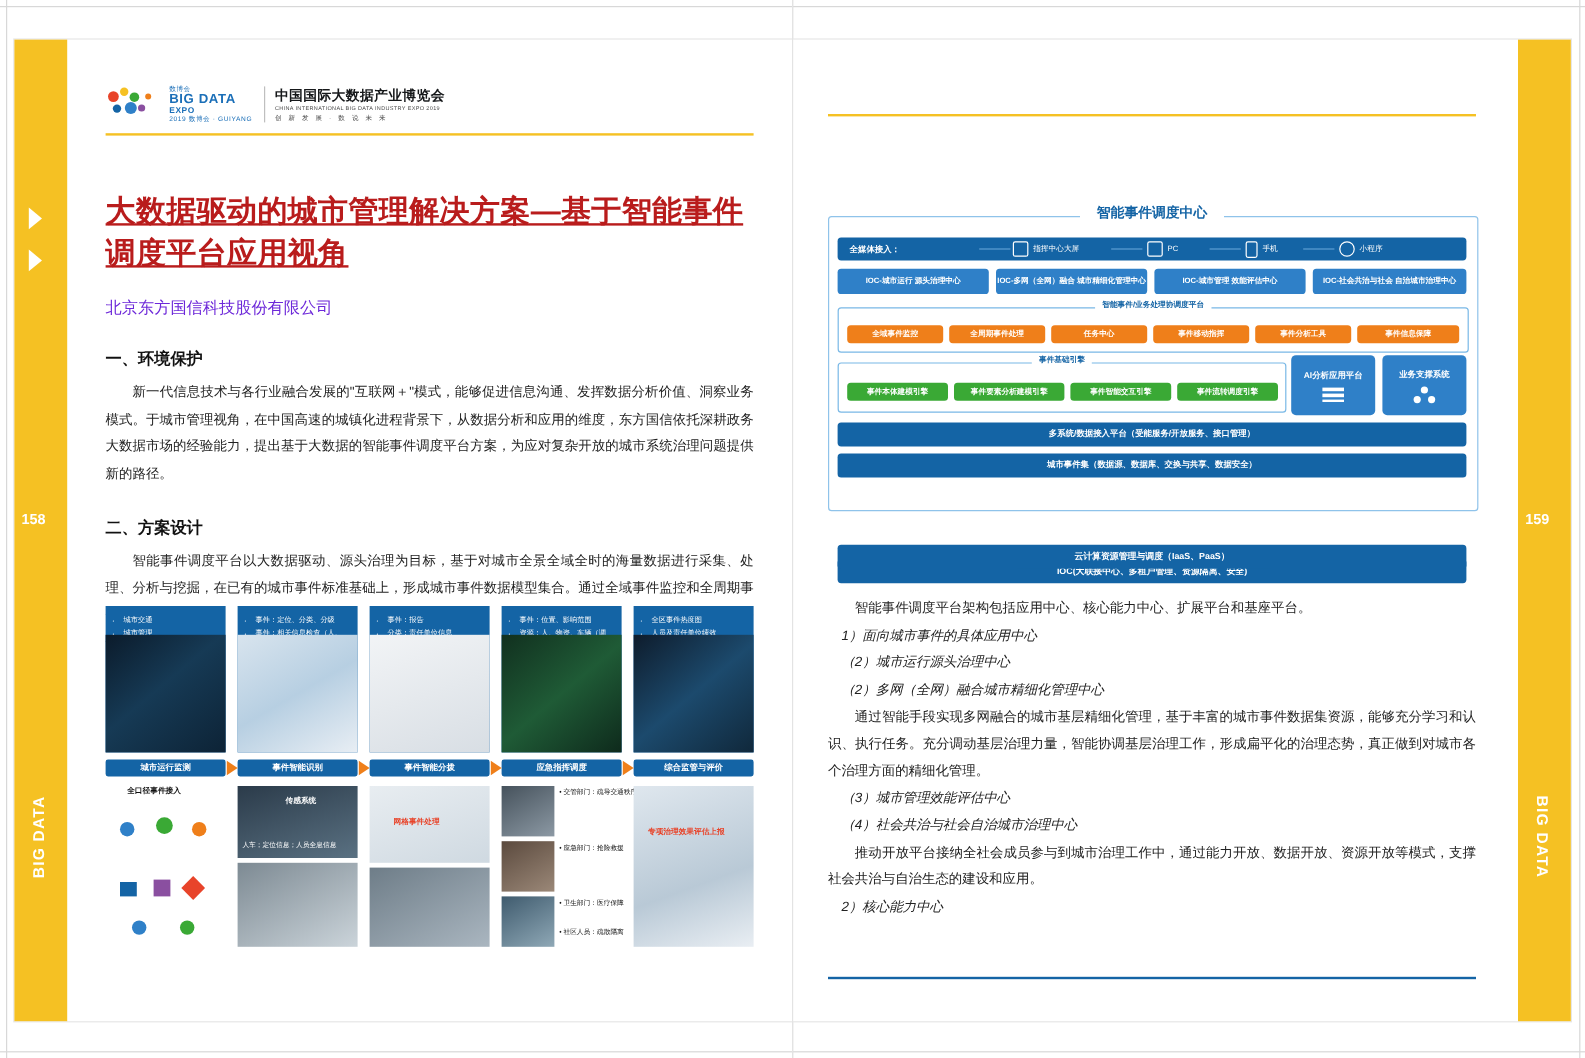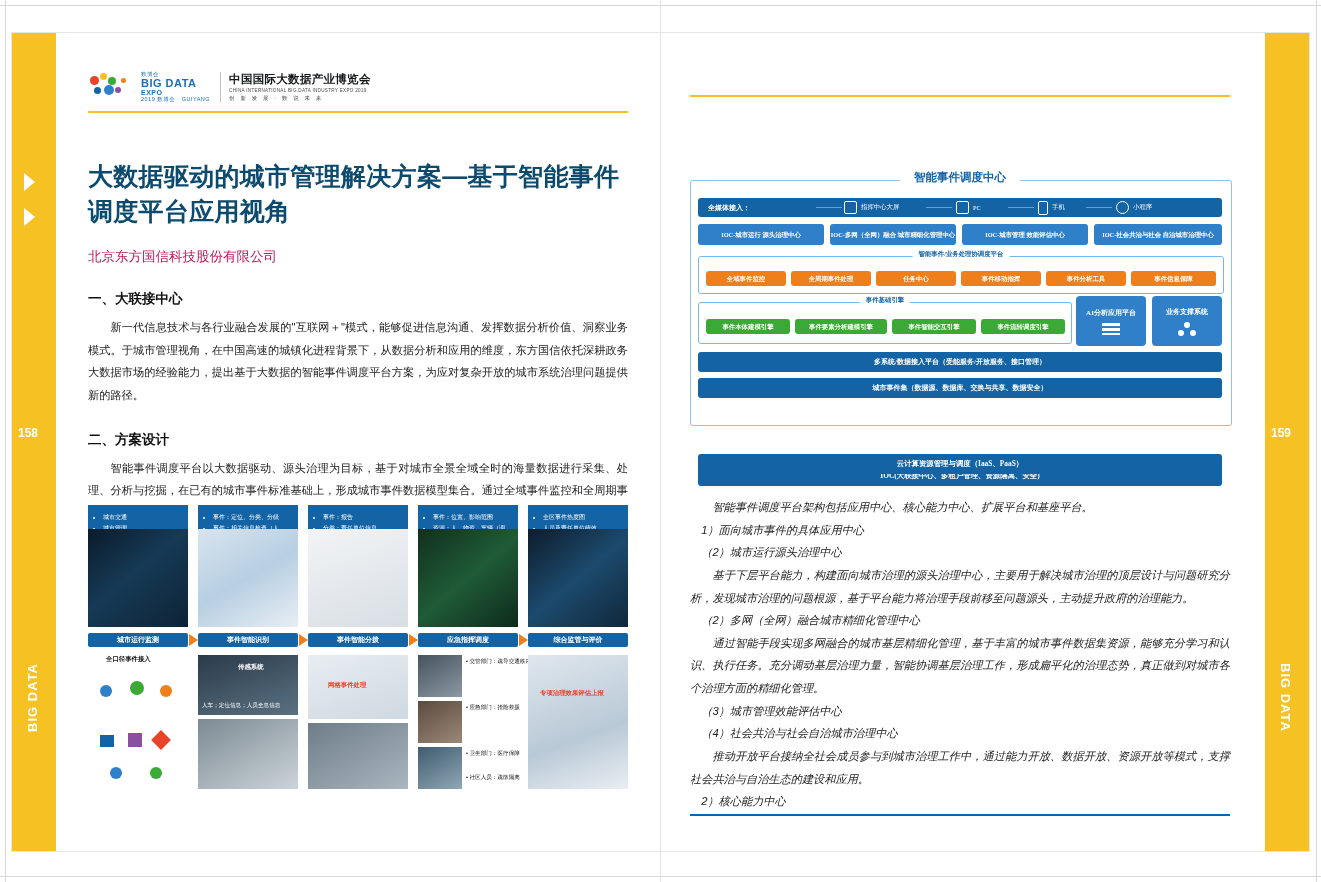--- a/index.html
+++ b/index.html
@@ -39,39 +39,39 @@
   .logo-txt .cn{font-size:5.5px;color:#1b6fb8;letter-spacing:.5px;}
   .logo-txt .bd{font-size:11px;font-weight:bold;color:#1b6fb8;line-height:1.05;letter-spacing:.5px;}
   .logo-txt .ex{font-size:7px;color:#1b6fb8;font-weight:bold;letter-spacing:.5px;}
   .logo-right{border-left:1px solid #bfbfbf;padding-left:8px;margin-left:3px;}
   .logo-right .t1{font-size:11.5px;font-weight:bold;color:#16181a;letter-spacing:.3px;}
   .logo-right .t2{font-size:4.6px;color:#4a4a4a;letter-spacing:.3px;margin-top:1px;}
   .logo-right .t3{font-size:5.4px;color:#4a4a4a;letter-spacing:2.2px;margin-top:2px;}
 
   .hdr-rule{height:2px;background:#f5c123;margin-top:7px;width:540px;}
 
-  h1.title{font-size:25px;line-height:1.38;color:#0c4a6e;font-weight:bold;margin:46px 0 0 0;
-           letter-spacing:.3px;}
-  .company{font-size:13.5px;color:#be185d;margin-top:20px;}
+  h1.title{font-size:25px;line-height:1.38;color:#b91c1c;font-weight:bold;margin:46px 0 0 0;
+           letter-spacing:.3px;text-decoration:underline;}
+  .company{font-size:13.5px;color:#6d28d9;margin-top:20px;}
 
   h2.sec{font-size:13.5px;font-weight:bold;color:#111;margin:24px 0 8px 0;}
   p.body{font-size:11.2px;line-height:2.02;color:#222;margin:0;text-align:justify;}
   p.indent{text-indent:2em;}
 
   
   .rcol{position:absolute;left:690px;top:95px;width:540px;}
   .rule-top{height:2px;background:#f5c123;width:540px;}
   .rule-bottom{position:absolute;left:690px;top:814px;width:540px;height:2px;background:#1464a5;}
   .rtext{margin-top:16px;}
   .rtext p{font-size:11.2px;line-height:2.02;color:#222;margin:0;text-align:justify;}
   .pad1{text-indent:1em;font-style:italic;}
-  .pad2{text-indent:2em;font-style:italic;}
-
-  
-  .diagram{position:absolute;left:690px;top:170px;width:540px;height:300px;font-family:Liberation Serif, serif;}
+  .pad2{text-indent:2em;}
+
+  
+  .diagram{position:absolute;left:690px;top:170px;width:540px;height:300px;}
   .diag-frame{position:absolute;left:0;top:10px;width:540px;height:244px;
               border:1px solid #8fc3ea;border-radius:3px;background:#fff;}
   .diag-title{position:absolute;left:50%;top:0;transform:translateX(-50%);
               background:#fff;padding:0 14px;font-size:11.5px;font-weight:bold;color:#1464a5;}
   .diag-title-wrap{position:absolute;left:0;top:0;width:540px;height:20px;}
 
   .bar{position:absolute;border-radius:3px;color:#fff;font-size:6.4px;font-weight:bold;
        display:flex;align-items:center;justify-content:center;text-align:center;line-height:1.25;}
   .chan{position:absolute;left:8px;top:28px;width:524px;height:19px;background:#1464a5;border-radius:3px;}
   .chan .lbl{position:absolute;left:10px;top:0;height:19px;display:flex;align-items:center;
@@ -156,21 +156,21 @@
         <div class="t1">中国国际大数据产业博览会</div>
         <div class="t2">CHINA INTERNATIONAL BIG DATA INDUSTRY EXPO 2019</div>
         <div class="t3">创 新 发 展 · 数 说 未 来</div>
       </div>
     </div>
     <div class="hdr-rule"></div>
 
     <h1 class="title">大数据驱动的城市管理解决方案—基于智能事件调度平台应用视角</h1>
     <div class="company">北京东方国信科技股份有限公司</div>
 
-    <h2 class="sec">一、大联接中心</h2>
+    <h2 class="sec">一、环境保护</h2>
     <p class="body indent">新一代信息技术与各行业融合发展的"互联网＋"模式，能够促进信息沟通、发挥数据分析价值、洞察业务模式。于城市管理视角，在中国高速的城镇化进程背景下，从数据分析和应用的维度，东方国信依托深耕政务大数据市场的经验能力，提出基于大数据的智能事件调度平台方案，为应对复杂开放的城市系统治理问题提供新的路径。</p>
 
     <h2 class="sec">二、方案设计</h2>
     <p class="body indent">智能事件调度平台以大数据驱动、源头治理为目标，基于对城市全景全域全时的海量数据进行采集、处理、分析与挖掘，在已有的城市事件标准基础上，形成城市事件数据模型集合。通过全域事件监控和全周期事件处理能力，实现多任务处理、联动指挥与任务完成情况的闭环监督，构成"监测、识别、调度、联动、评价"城市事件管理的数据驱动模式。</p>
   </div>
 
   <div class="board">
 
     <div class="bl-strip" style="left:0;width:100px;">
       <ul>
@@ -341,21 +341,20 @@
     <div class="bar deepblue" style="left:8px;top:208px;width:524px;height:20px;font-size:7px;">城市事件集（数据源、数据库、交换与共享、数据安全）</div>
 
     <div class="footbar deepblue" style="top:258px;margin-top:38px;">IOC(大联接中心、多租户管理、资源隔离、安全)</div>
     <div class="footbar deepblue" style="top:284px;">云计算资源管理与调度（IaaS、PaaS）</div>
   </div>
 
   <div class="rtext" style="position:absolute;left:690px;top:480px;width:540px;">
     <p class="pad2">智能事件调度平台架构包括应用中心、核心能力中心、扩展平台和基座平台。</p>
     <p class="pad1">1）面向城市事件的具体应用中心</p>
     <p class="pad1">（2）城市运行源头治理中心</p>
-    <p class="pad2">基于下层平台能力，构建面向城市治理的源头治理中心，主要用于解决城市治理的顶层设计与问题研究分析，发现城市治理的问题根源，基于平台能力将治理手段前移至问题源头，主动提升政府的治理能力。</p>
     <p class="pad1">（2）多网（全网）融合城市精细化管理中心</p>
     <p class="pad2">通过智能手段实现多网融合的城市基层精细化管理，基于丰富的城市事件数据集资源，能够充分学习和认识、执行任务。充分调动基层治理力量，智能协调基层治理工作，形成扁平化的治理态势，真正做到对城市各个治理方面的精细化管理。</p>
     <p class="pad1">（3）城市管理效能评估中心</p>
     <p class="pad1">（4）社会共治与社会自治城市治理中心</p>
     <p class="pad2">推动开放平台接纳全社会成员参与到城市治理工作中，通过能力开放、数据开放、资源开放等模式，支撑社会共治与自治生态的建设和应用。</p>
     <p class="pad1">2）核心能力中心</p>
   </div>
 
   <div class="rule-bottom"></div>
 </div>

